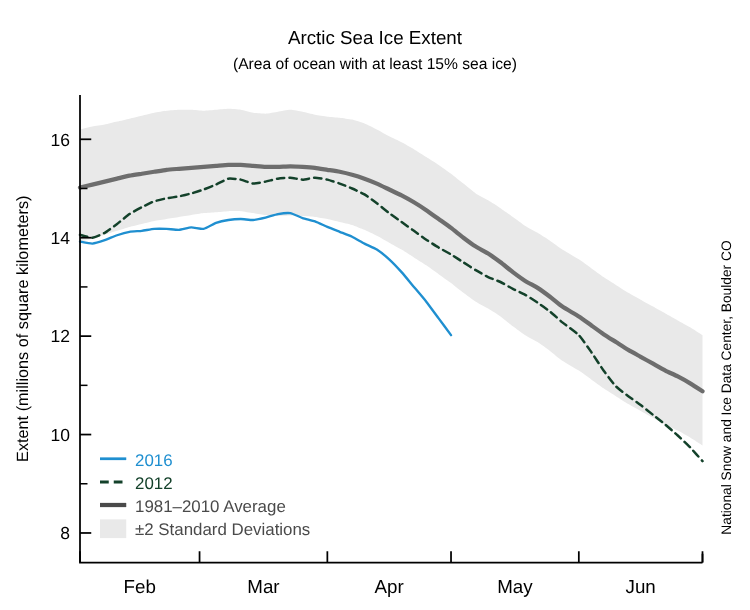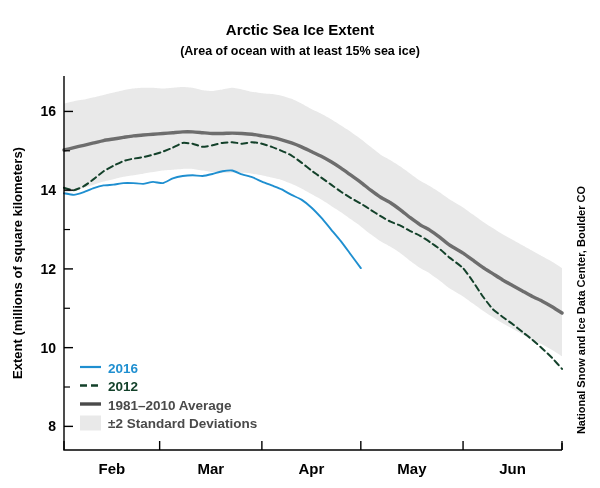--- a/index.html
+++ b/index.html
@@ -8,21 +8,21 @@
   }
   body {
     width: 600px; height: 488px;
     font-family: "Liberation Sans", sans-serif;
     overflow: hidden;
     position: relative;
   }
   #chart-root {
     position: absolute;
     left: 0; top: 0;
-    width: 600px; height: 488px; font-weight: bold;
+    width: 600px; height: 488px;
   }
   svg { display: block; }
   .title-main {
     font-family: "Liberation Sans", sans-serif;
     font-size: 15px;
     fill: #000000;
   }
   .title-sub {
     font-family: "Liberation Sans", sans-serif;
     font-size: 12.5px;

